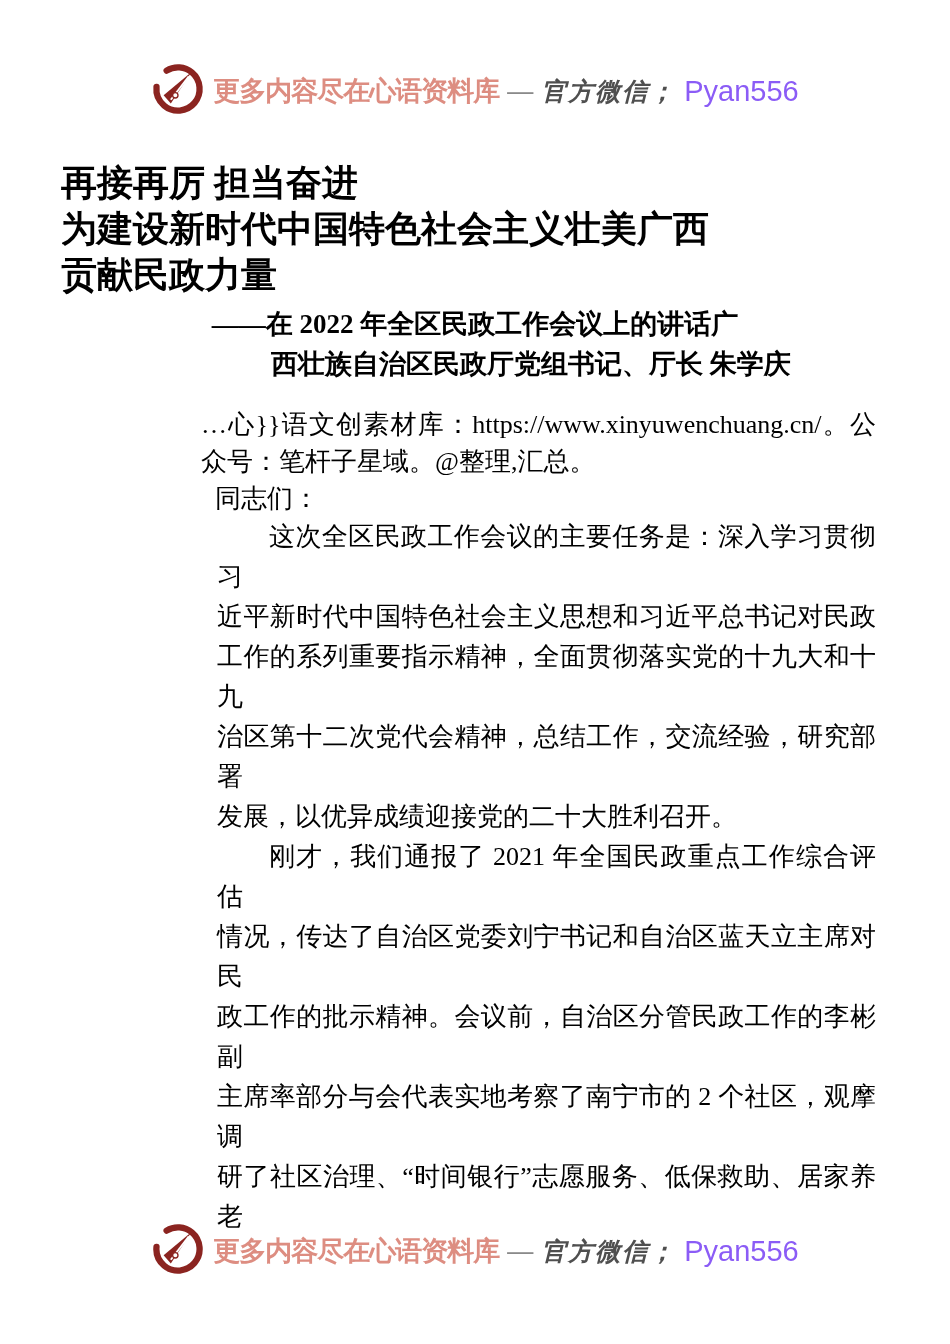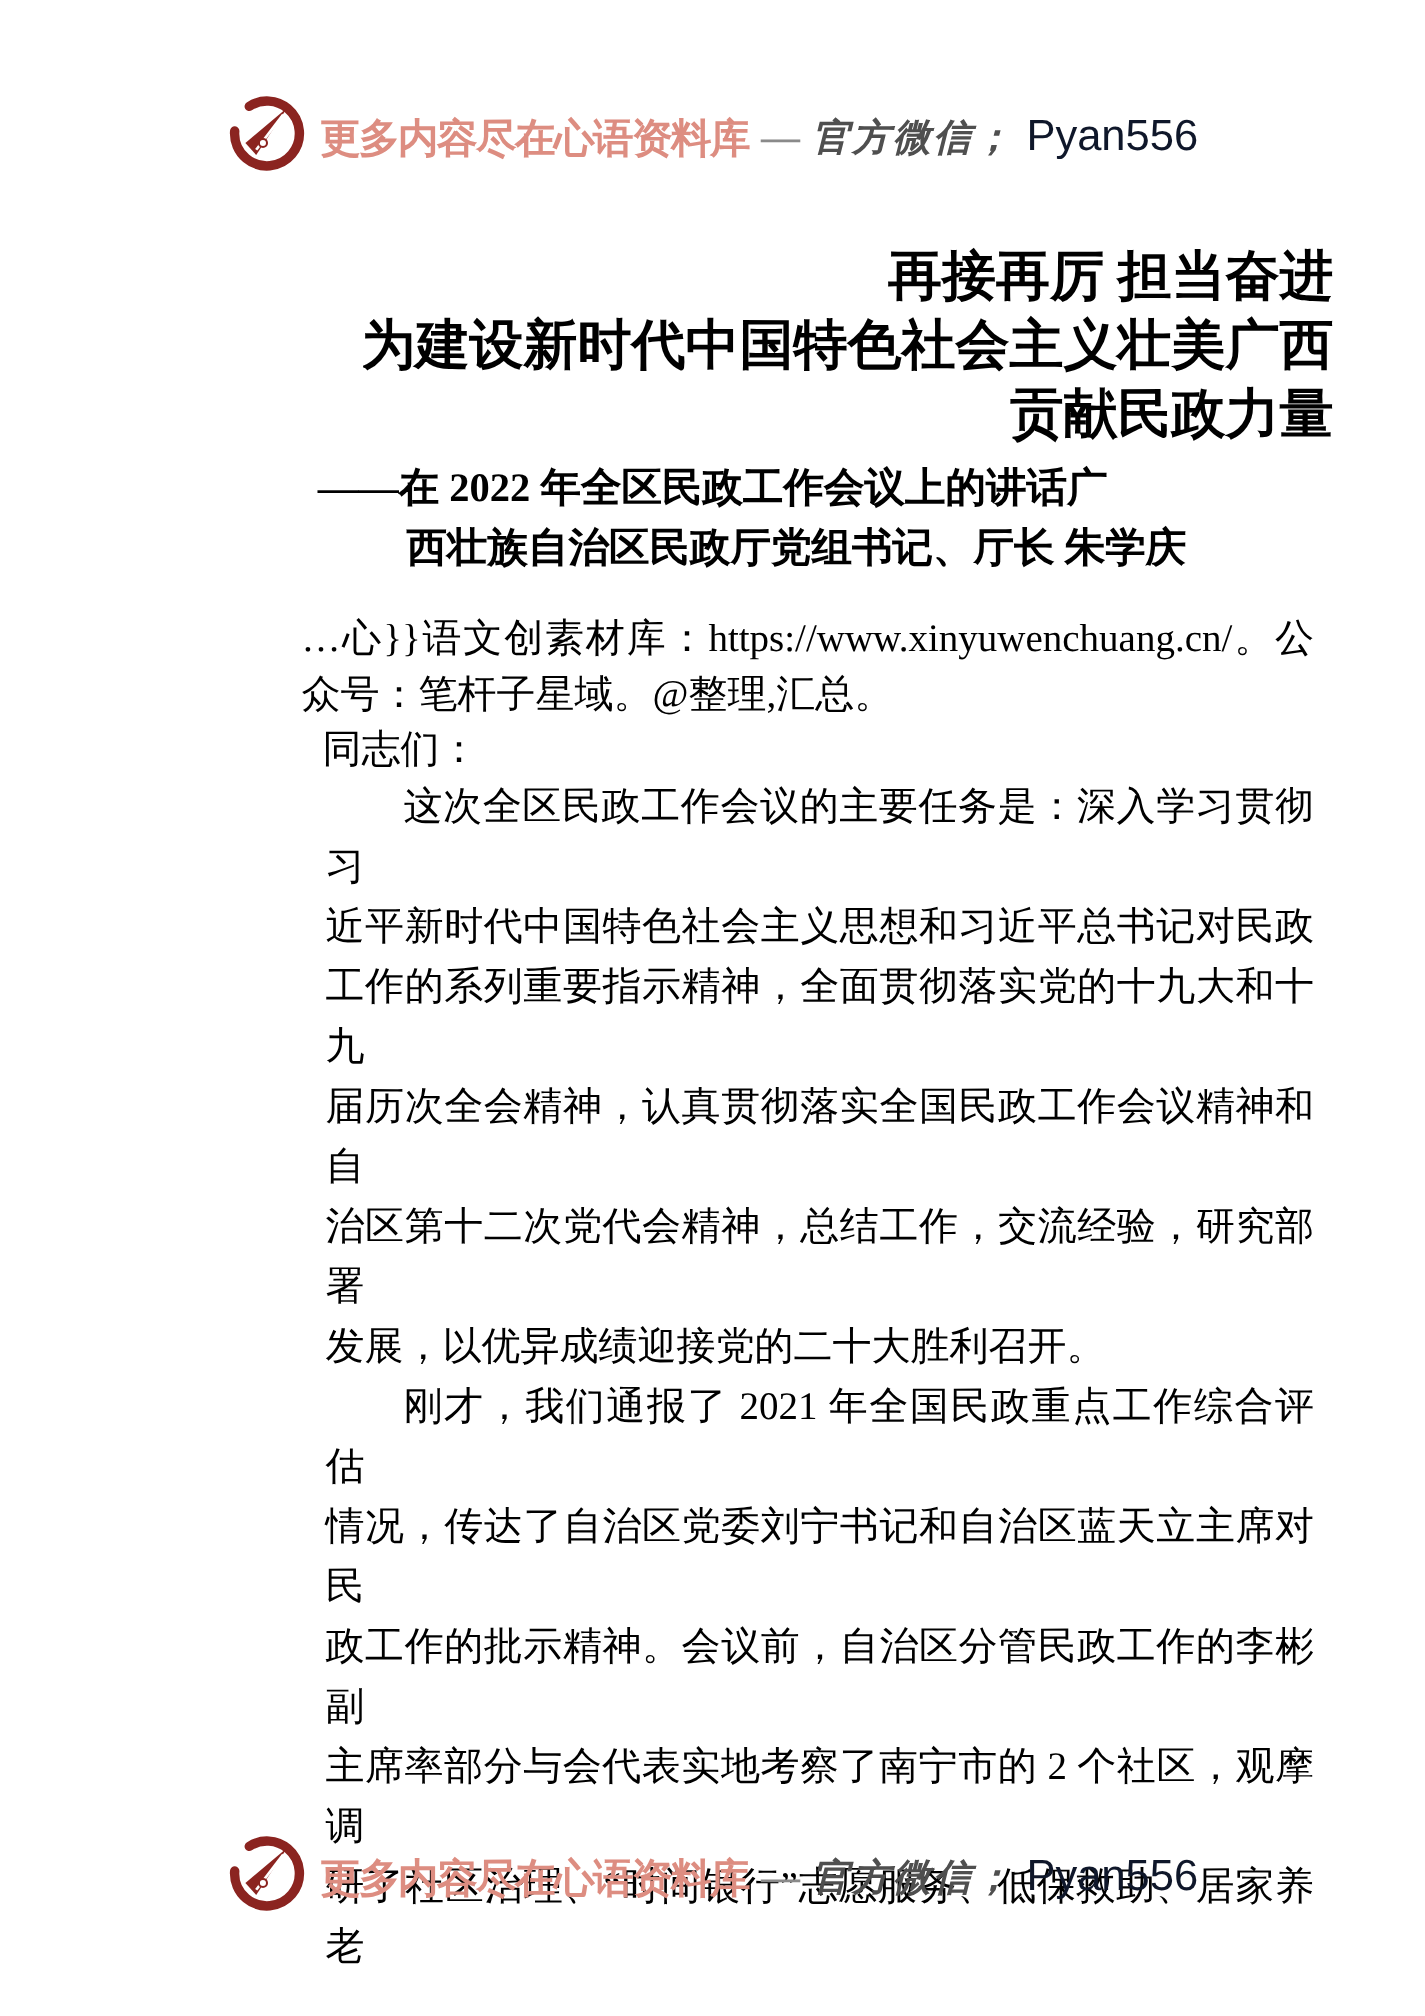--- a/index.html
+++ b/index.html
@@ -24,24 +24,24 @@
     font-size:27px;font-weight:bold;color:#dd8d81;
     letter-spacing:-1px;
   }
   .wechat-label{
     font-size:25px;color:#4f4f4f;font-style:italic;font-weight:bold;
     letter-spacing:2px;
   }
   .dash{color:#8a8a8a;font-weight:bold;font-size:26px;}
   .wechat-id{
     font-family:"Liberation Sans","DejaVu Sans",sans-serif;
-    font-size:29px;color:#0f172a;
+    font-size:29px;color:#8b5cf6;
   }
   
-  .title-block{margin-top:40px;text-align:right;font-weight:bold;}
+  .title-block{margin-top:40px;text-align:left;font-weight:bold;}
   .title-line{font-size:36px;line-height:46px;}
   
   .subtitle-block{margin-top:6px;font-weight:bold;}
   .subtitle-line{font-size:27px;line-height:40px;}
   .subtitle-center{text-align:center;}
   .subtitle-left{width:675px;margin-left:140px;text-align:left;padding-left:70px;box-sizing:border-box;}
   
   .body-block{width:675px;margin:22px 135px 0 140px;font-size:26px;}
   .line{line-height:40px;margin-left:16px;}
   .wm-line{line-height:37px;}
@@ -83,21 +83,20 @@
 
   <div class="body-block">
     <div class="wm-line stretch">…心}}语文创素材库：https://www.xinyuwenchuang.cn/。公</div>
     <div class="wm-line plain">众号：笔杆子星域。@整理,汇总。</div>
     <div class="salutation">同志们：</div>
 
     <div>
       <div class="line stretch indent2">这次全区民政工作会议的主要任务是：深入学习贯彻习</div>
       <div class="line stretch">近平新时代中国特色社会主义思想和习近平总书记对民政</div>
       <div class="line stretch">工作的系列重要指示精神，全面贯彻落实党的十九大和十九</div>
-      <div class="line stretch">届历次全会精神，认真贯彻落实全国民政工作会议精神和自</div>
       <div class="line stretch">治区第十二次党代会精神，总结工作，交流经验，研究部署</div>
       <div class="line plain">发展，以优异成绩迎接党的二十大胜利召开。</div>
     </div>
 
     <div>
       <div class="line stretch indent2">刚才，我们通报了 2021 年全国民政重点工作综合评估</div>
       <div class="line stretch">情况，传达了自治区党委刘宁书记和自治区蓝天立主席对民</div>
       <div class="line stretch">政工作的批示精神。会议前，自治区分管民政工作的李彬副</div>
       <div class="line stretch">主席率部分与会代表实地考察了南宁市的 2 个社区，观摩调</div>
       <div class="line stretch">研了社区治理、“时间银行”志愿服务、低保救助、居家养老</div>

